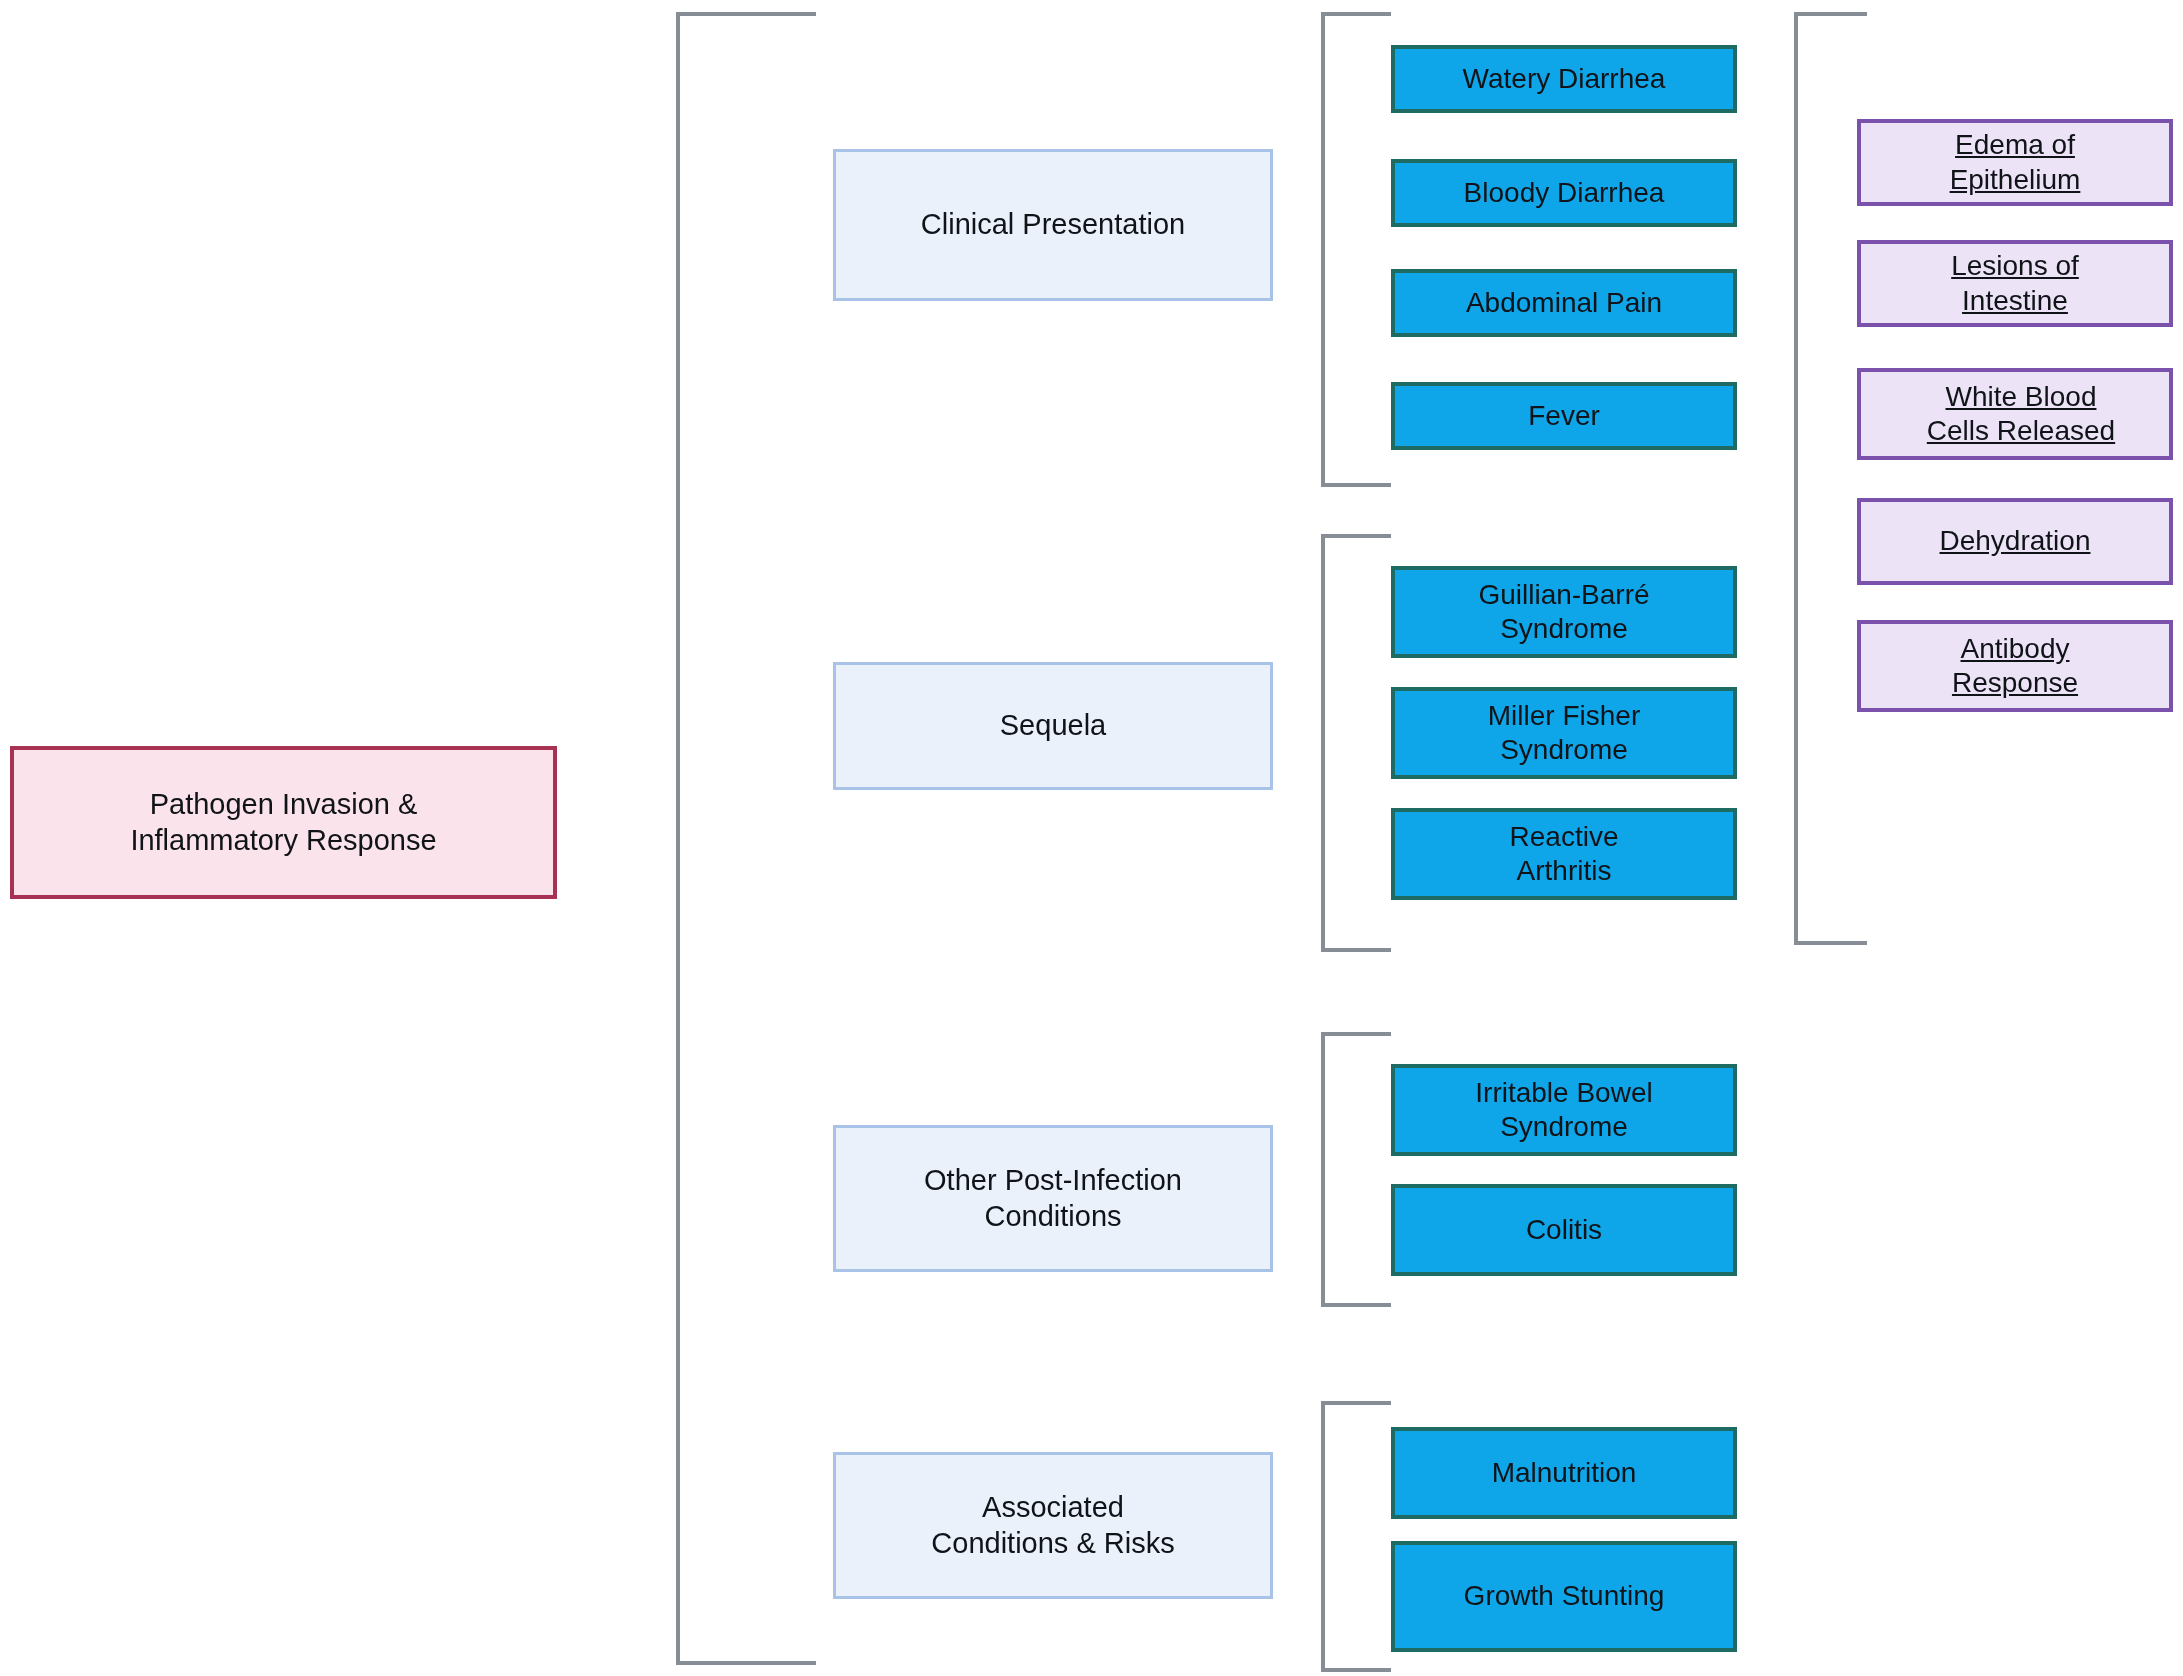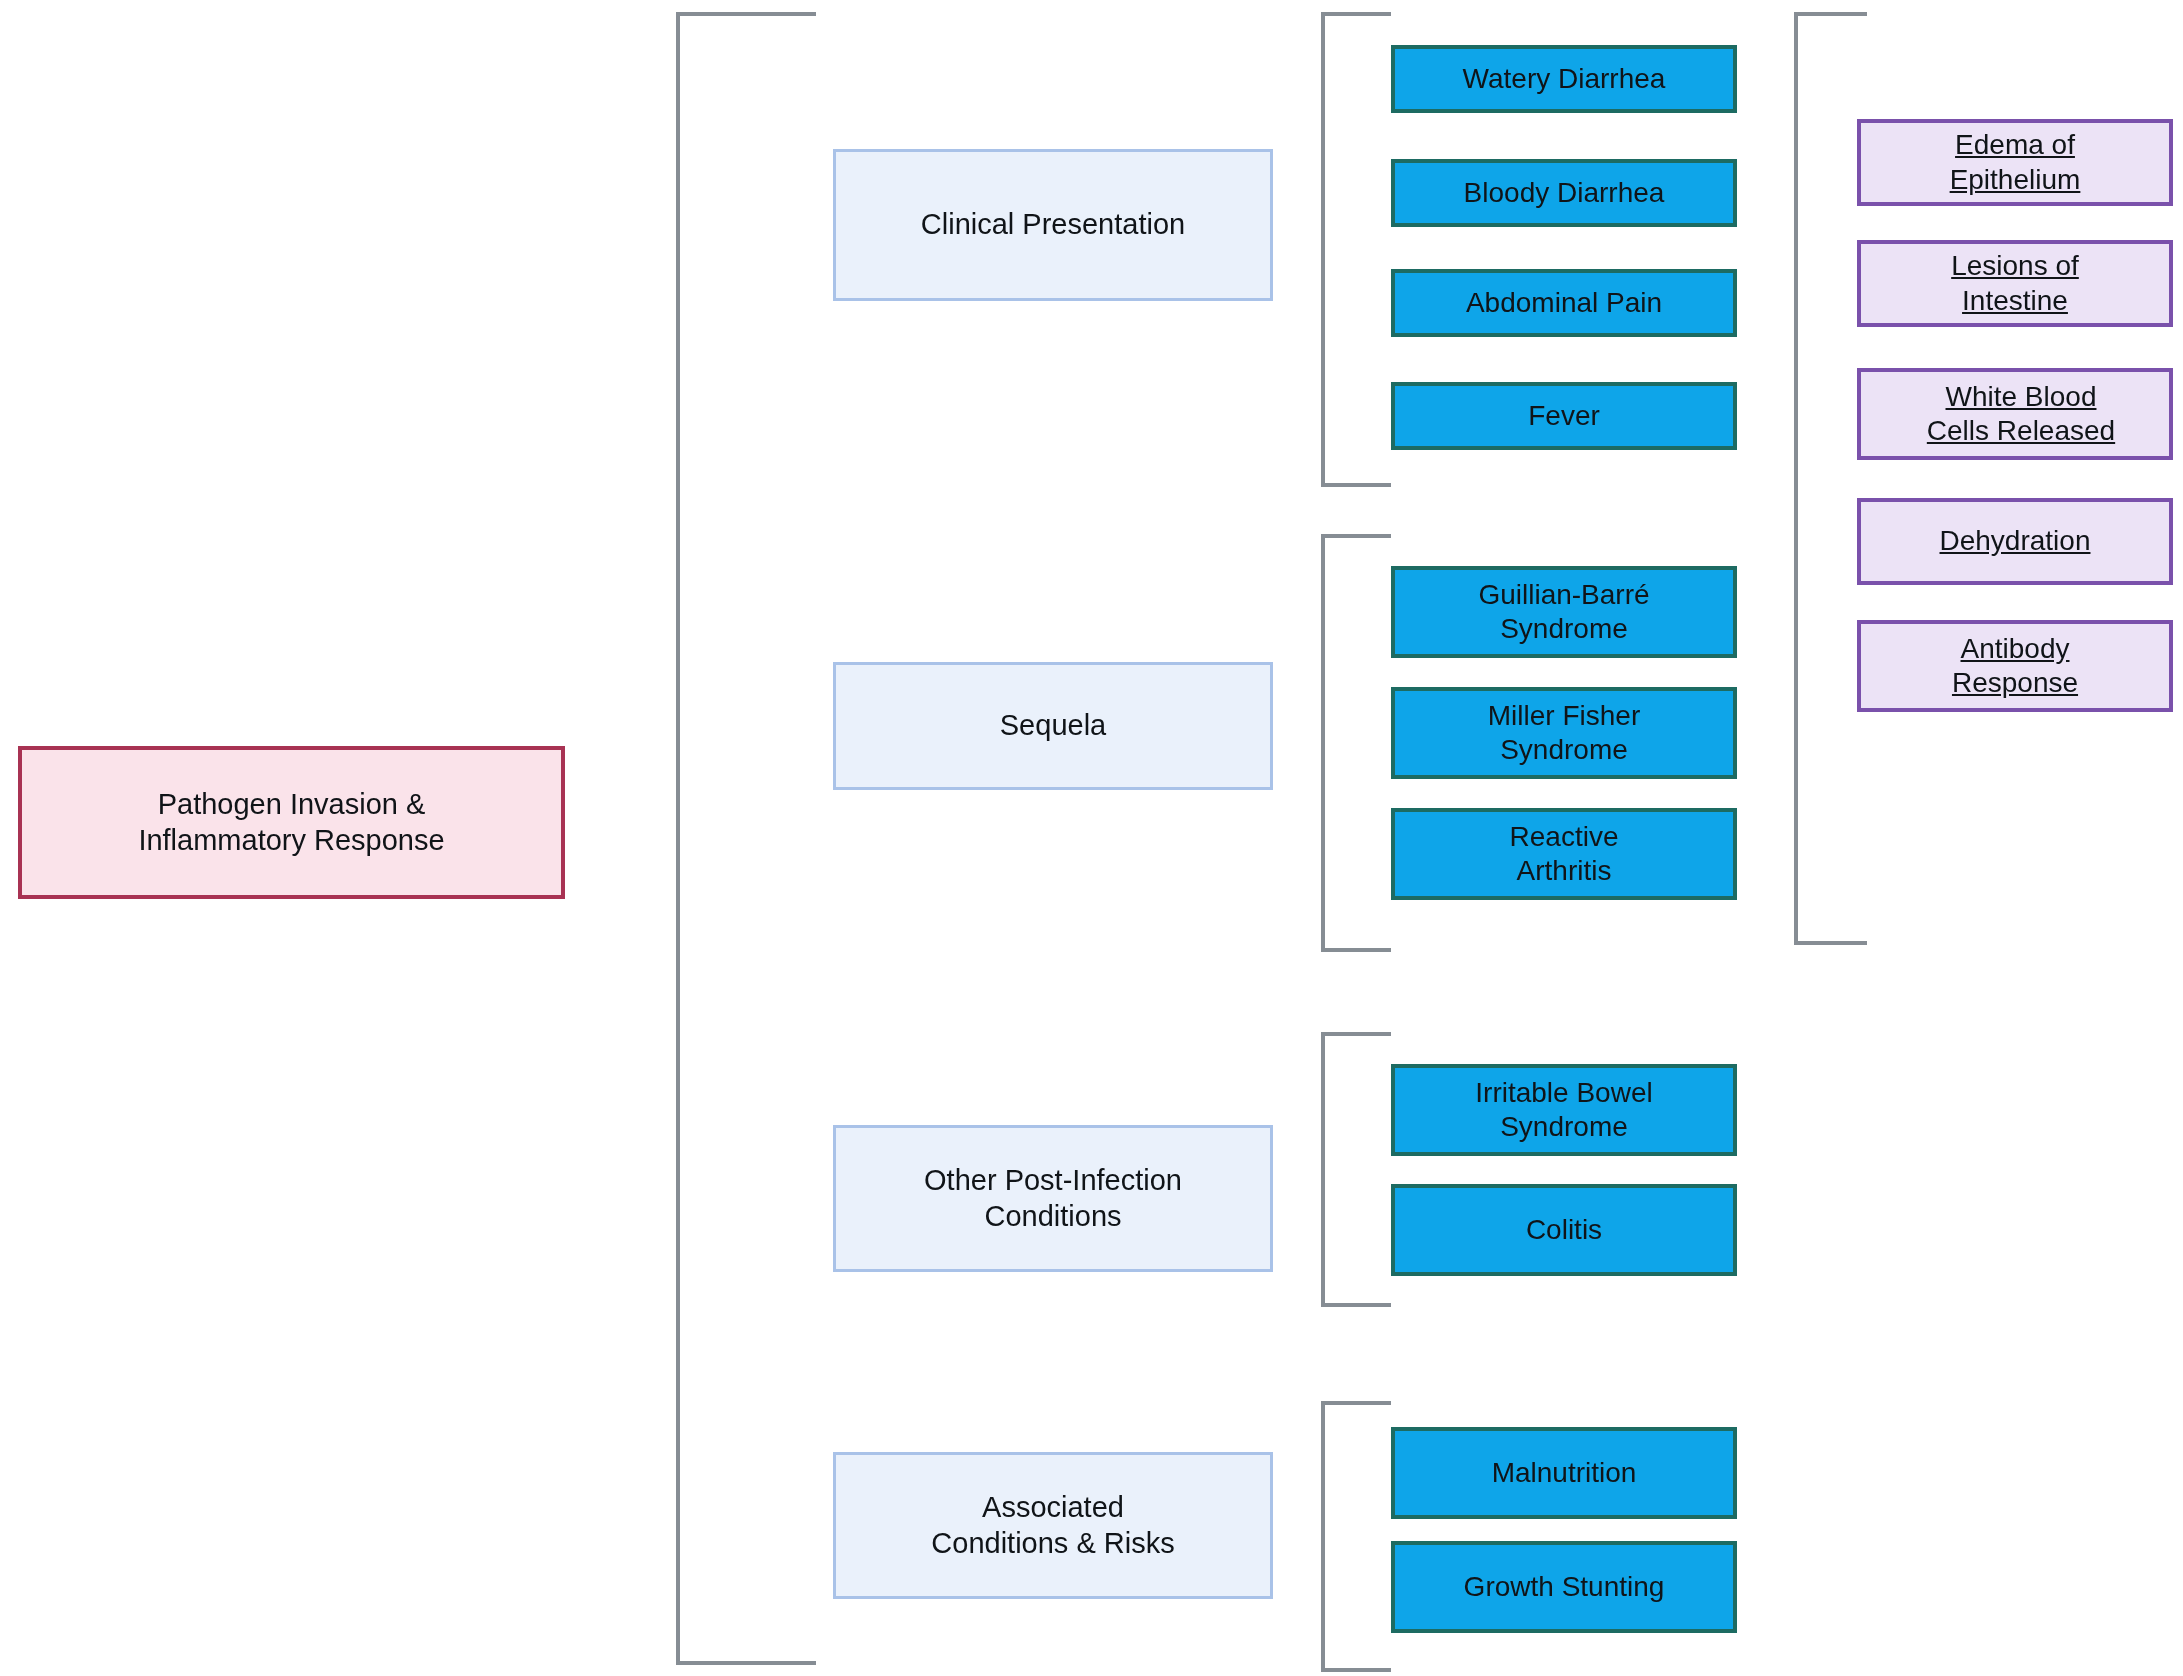--- a/index.html
+++ b/index.html
@@ -29,21 +29,20 @@
     color: #101418;
     line-height: 1.22;
     white-space: pre-line;
   }
 
   
   .node--root {
     background: #fae3ea;
     border: 4.7px solid #a83253;
     font-size: 29px;
-    margin-left: 8px;
   }
 
   
   .node--category {
     background: #eaf1fb;
     border: 3.3px solid #a9c2e8;
     font-size: 29px;
   }
 
   
@@ -120,21 +119,21 @@
   <div class="node node--outcome" style="left:1391px; top:808px; width:346px; height:92px;">Reactive
 Arthritis</div>
 
   <div class="node node--outcome" style="left:1391px; top:1064px; width:346px; height:92px;">Irritable Bowel
 Syndrome</div>
 
   <div class="node node--outcome" style="left:1391px; top:1184px; width:346px; height:92px;">Colitis</div>
 
   <div class="node node--outcome" style="left:1391px; top:1427px; width:346px; height:92px;">Malnutrition</div>
 
-  <div class="node node--outcome" style="left:1391px; top:1541px; width:346px; height:92px;text-align:center;">Growth Stunting</div>
+  <div class="node node--outcome" style="left:1391px; top:1541px; width:346px; height:111px;text-align:center;">Growth Stunting</div>
 
   <div class="node node--pathology" style="left:1857px; top:119px; width:316px; height:87px;">Edema of
 Epithelium</div>
 
   <div class="node node--pathology" style="left:1857px; top:240px; width:316px; height:87px;">Lesions of
 Intestine</div>
 
   <div class="node node--pathology" style="left:1857px; top:368px; width:316px; height:92px;padding-left:12px;">White Blood
 Cells Released</div>
 

